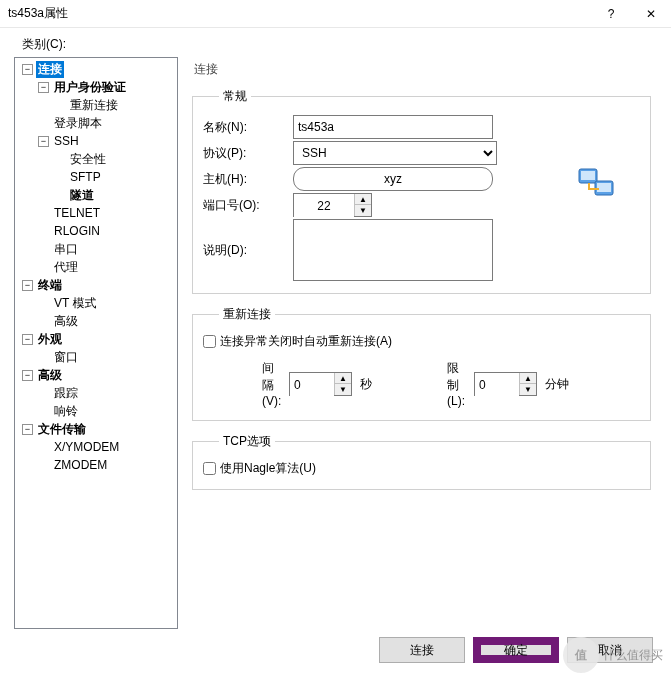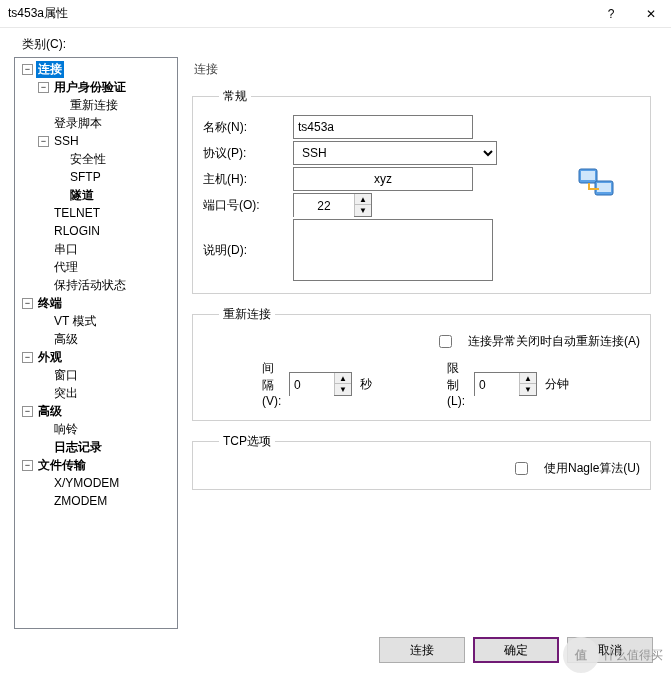--- a/index.html
+++ b/index.html
@@ -32,42 +32,42 @@
 fieldset { border: 1px solid #d0d0d0; margin: 0 6px 12px 6px; padding: 10px 10px 12px 10px; }
 legend { padding: 0 4px; margin-left: 16px; }
 
 .form-row { display: flex; align-items: center; margin-bottom: 2px; }
 .form-row:last-child { margin-bottom: 0; }
 .form-lbl { width: 90px; }
 
 input[type=text], select, textarea {
   border: 1px solid #7a7a7a; padding: 3px 4px; font-size: 12px; background: #fff;
 }
-input[type=text] { width: 180px; height: 24px; }
+input[type=text] { width: 200px; height: 24px; }
 select { width: 204px; height: 24px; }
 textarea { width: 200px; height: 62px; resize: none; }
 
 .spinner { display: inline-flex; border: 1px solid #7a7a7a; height: 24px; }
 .spinner input { border: none; width: 60px; padding: 0 4px; outline: none; }
 .spinner .btns { display: flex; flex-direction: column; border-left: 1px solid #c0c0c0; }
 .spinner .btns div { width: 16px; height: 11px; display: flex; align-items: center; justify-content: center; font-size: 8px; cursor: pointer; background: #f0f0f0; }
 .spinner .btns div:first-child { border-bottom: 1px solid #c0c0c0; }
 
 .net-icon { position: absolute; right: 40px; top: 110px; }
 
-.checkbox-row { display: flex; align-items: center; gap: 16px; margin-bottom: 10px; justify-content: flex-end; }
+.checkbox-row { display: flex; align-items: center; gap: 4px; margin-bottom: 10px; }
 .checkbox-row input { width: 13px; height: 13px; }
 
 .reconnect-row { display: flex; align-items: center; gap: 8px; padding-left: 20px; }
 .reconnect-row .spinner input { width: 44px; }
 .reconnect-row .lbl-sm { width: 58px; padding-left: 39px; }
 
 .footer { position: absolute; bottom: 14px; right: 18px; display: flex; gap: 8px; }
 .btn { width: 86px; height: 26px; border: 1px solid #adadad; background: #e1e1e1; cursor: pointer; display: flex; align-items: center; justify-content: center; }
-.btn.primary { border: 2px solid #701a75; background: #e1e1e1; }
+.btn.primary { border: 8px solid #701a75; background: #e1e1e1; }
 
 .watermark { position: absolute; right: 8px; bottom: 4px; display: flex; align-items: center; gap: 4px; color: #888; font-size: 16px; opacity: 0.85; pointer-events: none; }
 .watermark .circ { width: 36px; height: 36px; border-radius: 50%; background: #e8e8e8; display: flex; align-items: center; justify-content: center; color: #999; font-weight: bold; }
 </style>
 </head>
 <body>
 
 <div class="titlebar">
   <span class="title">ts453a属性</span>
   <div class="help">?</div>
@@ -145,26 +145,20 @@
               <span class="lbl">串口</span>
             </div>
           </li>
         <li>
             <div class="row d2">
               <span class="noexp"></span>
               <span class="lbl">代理</span>
             </div>
           </li>
         <li>
-            <div class="row d2">
-              <span class="noexp"></span>
-              <span class="lbl">保持活动状态</span>
-            </div>
-          </li>
-        <li>
             <div class="row d1 bold">
               <span class="exp">−</span>
               <span class="lbl">终端</span>
             </div>
           </li>
         <li>
             <div class="row d2">
               <span class="noexp"></span>
               <span class="lbl">VT 模式</span>
             </div>
@@ -181,41 +175,35 @@
               <span class="lbl">外观</span>
             </div>
           </li>
         <li>
             <div class="row d2">
               <span class="noexp"></span>
               <span class="lbl">窗口</span>
             </div>
           </li>
         <li>
-            <div class="row d2">
-              <span class="noexp"></span>
-              <span class="lbl">突出</span>
-            </div>
-          </li>
-        <li>
             <div class="row d1 bold">
               <span class="exp">−</span>
               <span class="lbl">高级</span>
             </div>
           </li>
         <li>
             <div class="row d2">
               <span class="noexp"></span>
+              <span class="lbl">跟踪</span>
+            </div>
+          </li>
+        <li>
+            <div class="row d2">
+              <span class="noexp"></span>
               <span class="lbl">响铃</span>
-            </div>
-          </li>
-        <li>
-            <div class="row d2 bold">
-              <span class="noexp"></span>
-              <span class="lbl">日志记录</span>
             </div>
           </li>
         <li>
             <div class="row d1 bold">
               <span class="exp">−</span>
               <span class="lbl">文件传输</span>
             </div>
           </li>
         <li>
             <div class="row d2">
@@ -240,21 +228,21 @@
         <div class="form-row">
           <span class="form-lbl">名称(N):</span>
           <input type="text" value="ts453a" style="">
         </div>
         <div class="form-row">
           <span class="form-lbl">协议(P):</span>
           <select><option>SSH</option></select>
         </div>
         <div class="form-row">
           <span class="form-lbl">主机(H):</span>
-          <input type="text" style="text-align: center;" value="xyz">
+          <input type="text" style="text-align: center; border-radius: 11px;" value="xyz">
         </div>
         <div class="form-row">
           <span class="form-lbl">端口号(O):</span>
           <div class="spinner">
             <input type="text" style="text-align: center;" value="22">
             <div class="btns">
                 <div>▲</div>
                 <div>▼</div>
               </div>
           </div>

